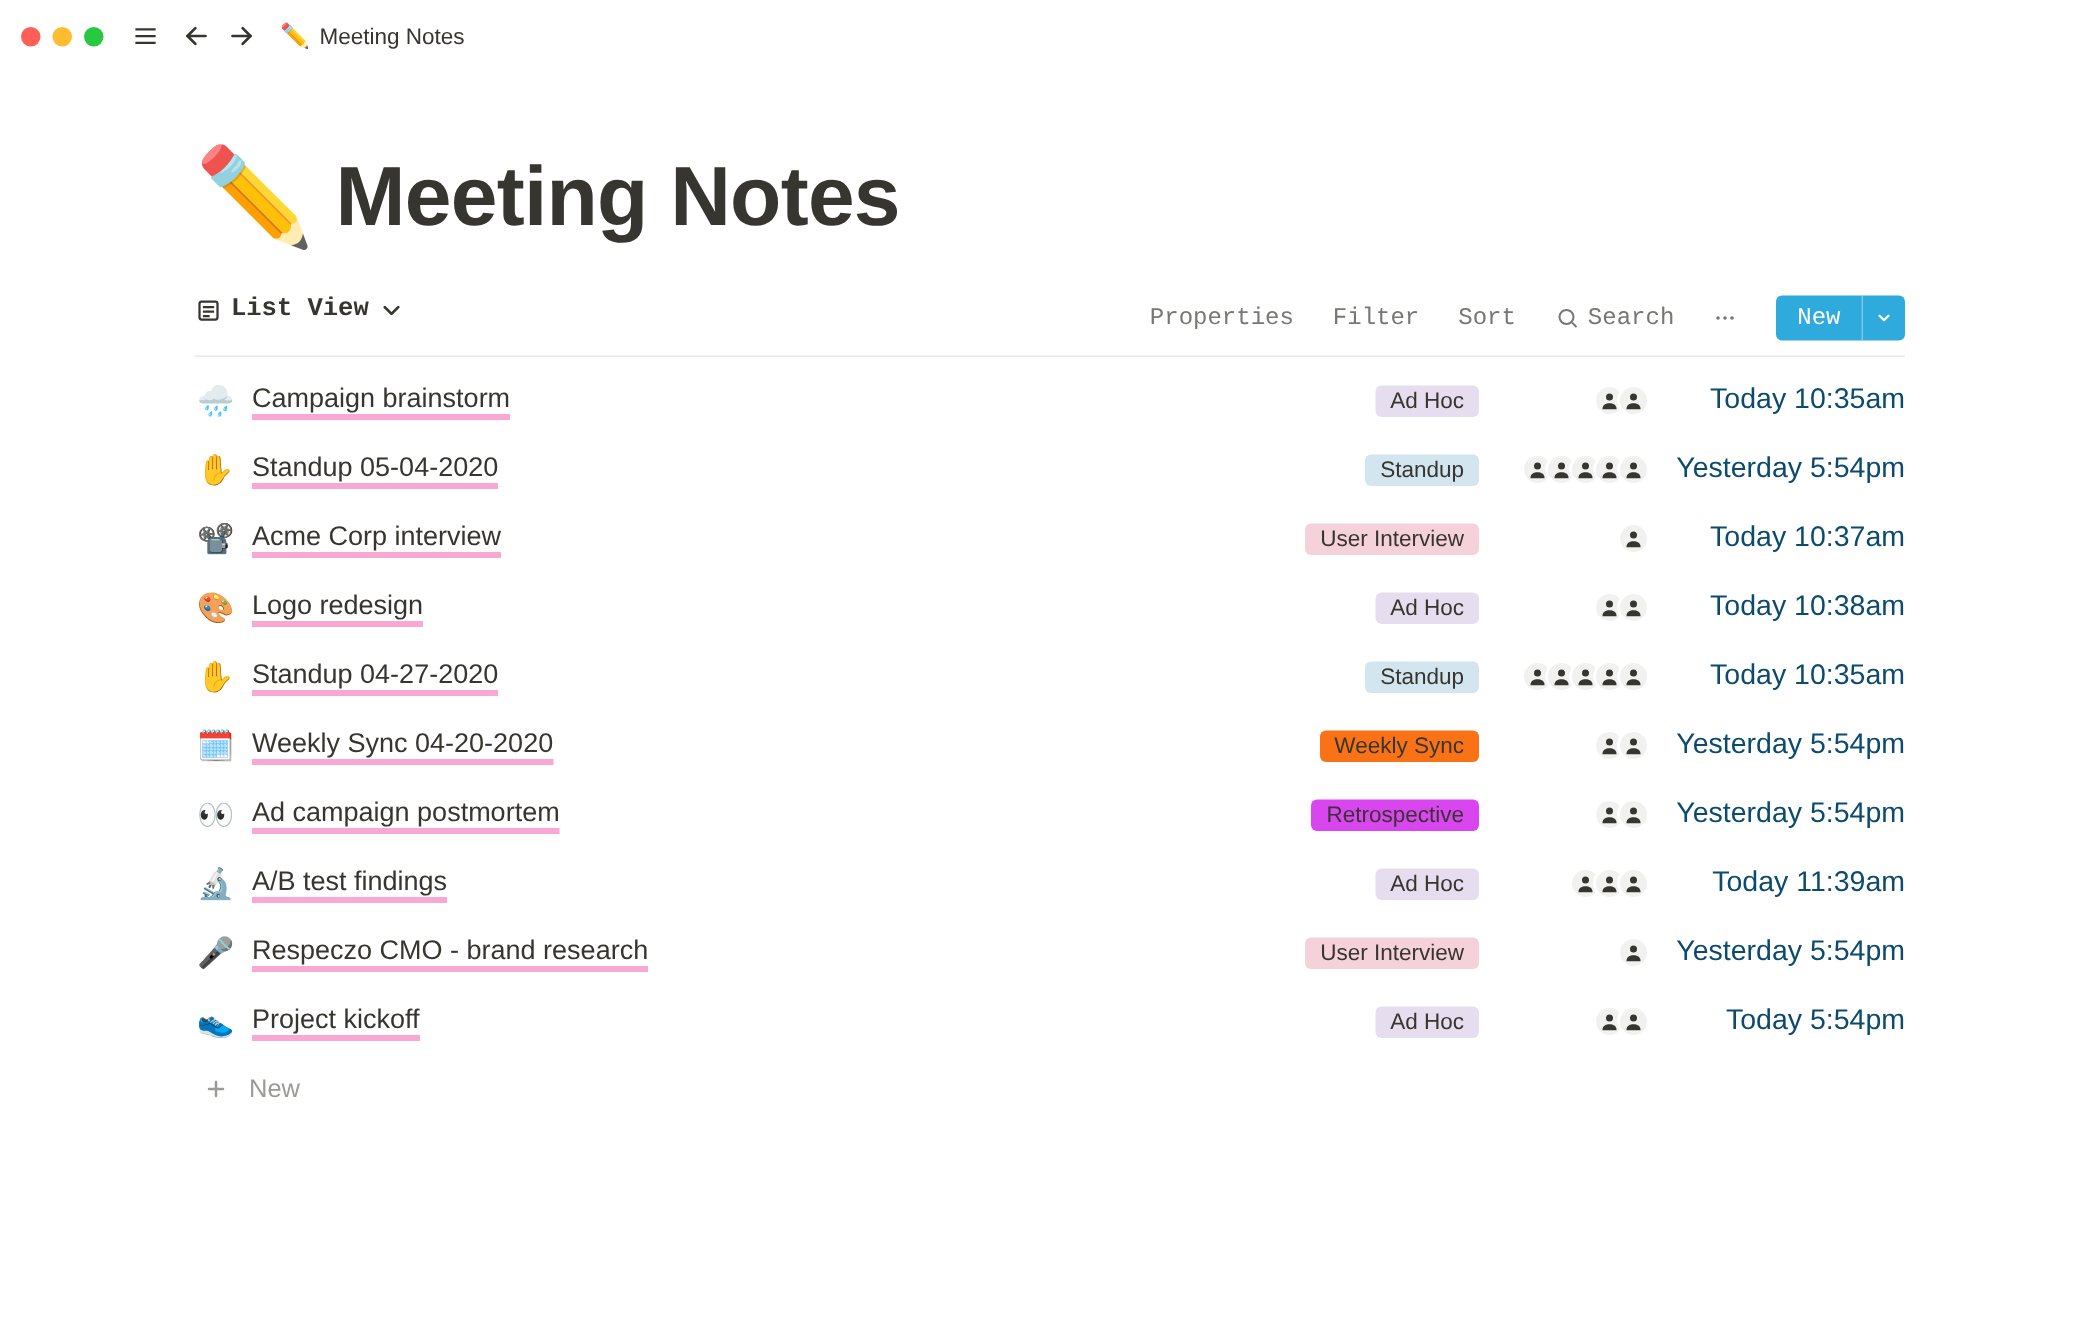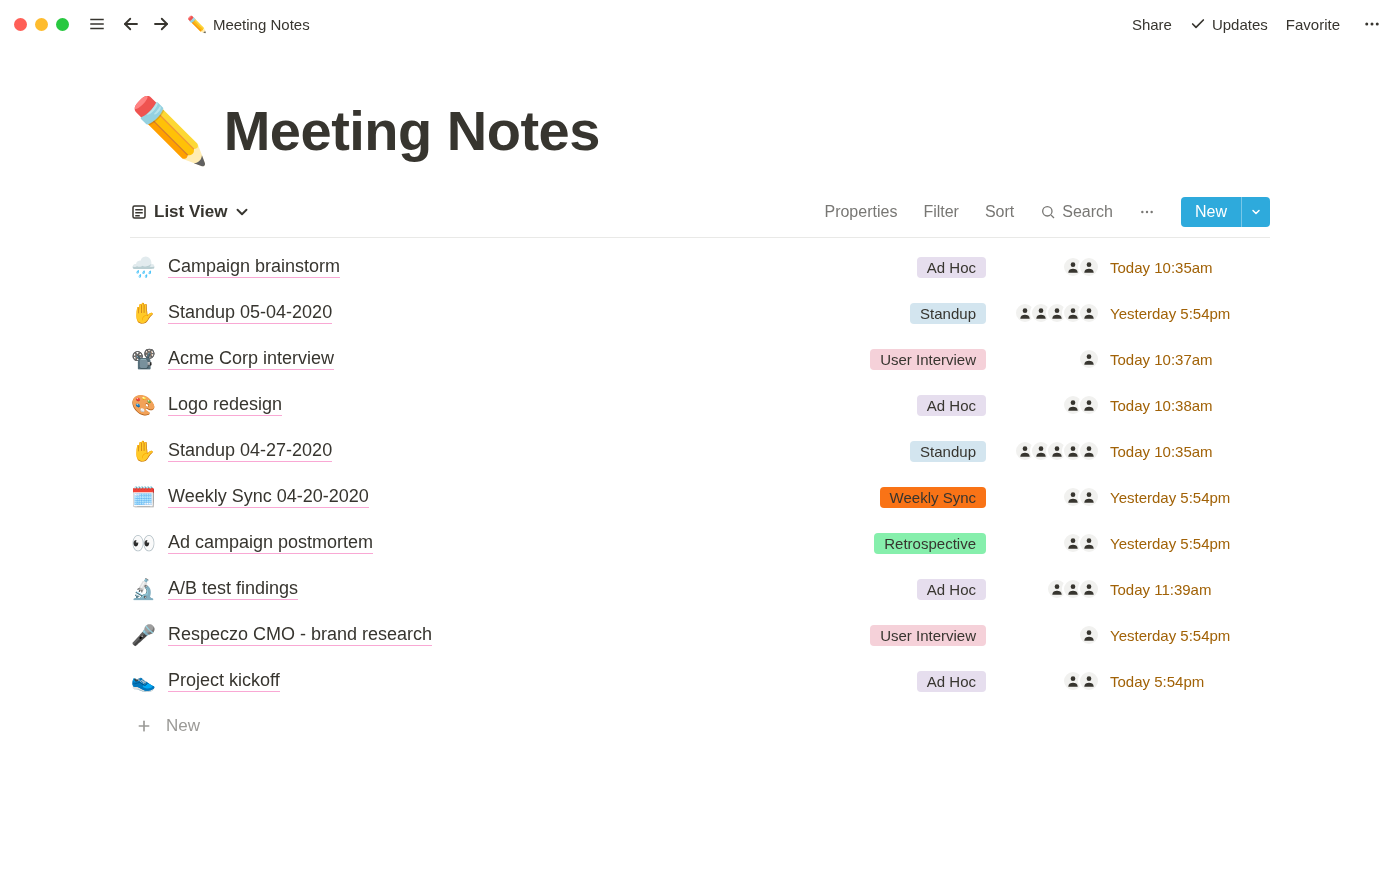--- a/index.html
+++ b/index.html
@@ -65,24 +65,25 @@
     }
     .page-emoji { font-size: 64px; line-height: 1; }
     .page-title {
       font-size: 56px;
       font-weight: 700;
       color: #37352f;
       letter-spacing: -0.5px;
     }
     .db-toolbar {
       display: flex;
-      align-items: center;
+      align-items: flex-start;
       padding-bottom: 10px;
       border-bottom: 1px solid #e9e9e7;
       margin-bottom: 6px;
+      font-family: Liberation Mono, monospace;
     }
     .view-switch {
       display: inline-flex;
       align-items: center;
       gap: 6px;
       font-size: 17px;
       font-weight: 600;
       color: #37352f;
       cursor: pointer;
     }
@@ -112,21 +113,21 @@
     .row {
       display: flex;
       align-items: center;
       height: 46px;
       gap: 10px;
     }
     .row-emoji { width: 28px; font-size: 20px; text-align: center; }
     .row-title {
       font-size: 18px;
       color: #37352f;
-      border-bottom: 1px solid #f9a8d4;
+      border-bottom: 4px solid #f9a8d4;
       cursor: pointer;
       white-space: nowrap;
     }
     .row-spacer { flex: 1; }
     .tag {
       font-size: 15px;
       padding: 2px 10px;
       border-radius: 4px;
       white-space: nowrap;
     }
@@ -144,23 +145,23 @@
       border: 2px solid #fff;
       margin-left: -6px;
       display: inline-flex;
       align-items: center;
       justify-content: center;
       overflow: hidden;
     }
     .avatar svg { width: 14px; height: 14px; }
     .row-date {
       width: 160px;
-      text-align: left;
-      font-size: 15px;
-      color: #a16207;
+      text-align: right;
+      font-size: 19px;
+      color: #0c4a6e;
       white-space: nowrap;
     }
     .new-row {
       display: flex;
       align-items: center;
       gap: 14px;
       height: 44px;
       color: #9b9a97;
       font-size: 17px;
       cursor: pointer;
@@ -194,37 +195,20 @@
     <div class="icon-btn">
       <svg viewBox="0 0 24 24" fill="none" stroke="currentColor" stroke-width="2.4" stroke-linecap="round" stroke-linejoin="round">
           <line x1="4" y1="12" x2="20" y2="12"></line>
           <polyline points="13 5 20 12 13 19"></polyline>
         </svg>
     </div>
   </div>
   <div class="breadcrumb">
     <span class="emoji">✏️</span>
     <span>Meeting Notes</span>
-  </div>
-  <div class="topbar-right">
-    <div class="topbar-btn">Share</div>
-    <div class="topbar-btn">
-      <svg viewBox="0 0 24 24" width="16" height="16" fill="none" stroke="currentColor" stroke-width="2.5" stroke-linecap="round" stroke-linejoin="round">
-          <polyline points="20 6 9 17 4 12"></polyline>
-        </svg>
-      <span>Updates</span>
-    </div>
-    <div class="topbar-btn">Favorite</div>
-    <div class="icon-btn">
-      <svg viewBox="0 0 24 24" fill="currentColor">
-          <circle cx="5" cy="12" r="2"></circle>
-          <circle cx="12" cy="12" r="2"></circle>
-          <circle cx="19" cy="12" r="2"></circle>
-        </svg>
-    </div>
   </div>
 </div>
 
 <div class="content">
   <div class="page-header">
     <span class="page-emoji">✏️</span>
     <h1 class="page-title">Meeting Notes</h1>
   </div>
 
   <div class="db-toolbar">
@@ -423,21 +407,21 @@
               <path d="M4 21c0-4 4-6 8-6s8 2 8 6v1H4z"></path>
             </svg>
           </span>
         </span>
         <span class="row-date">Yesterday 5:54pm</span>
       </div>
       <div class="row">
         <span class="row-emoji">👀</span>
         <span class="row-title">Ad campaign postmortem</span>
         <span class="row-spacer"></span>
-        <span class="tag" style="background: #86efac; color: rgb(55, 53, 47);">Retrospective</span>
+        <span class="tag" style="background: #d946ef; color: rgb(55, 53, 47);">Retrospective</span>
         <span class="avatars">
           <span class="avatar">
             <svg viewBox="0 0 24 24" fill="#37352f">
               <circle cx="12" cy="8" r="4"></circle>
               <path d="M4 21c0-4 4-6 8-6s8 2 8 6v1H4z"></path>
             </svg>
           </span>
           <span class="avatar">
             <svg viewBox="0 0 24 24" fill="#37352f">
               <circle cx="12" cy="8" r="4"></circle>

